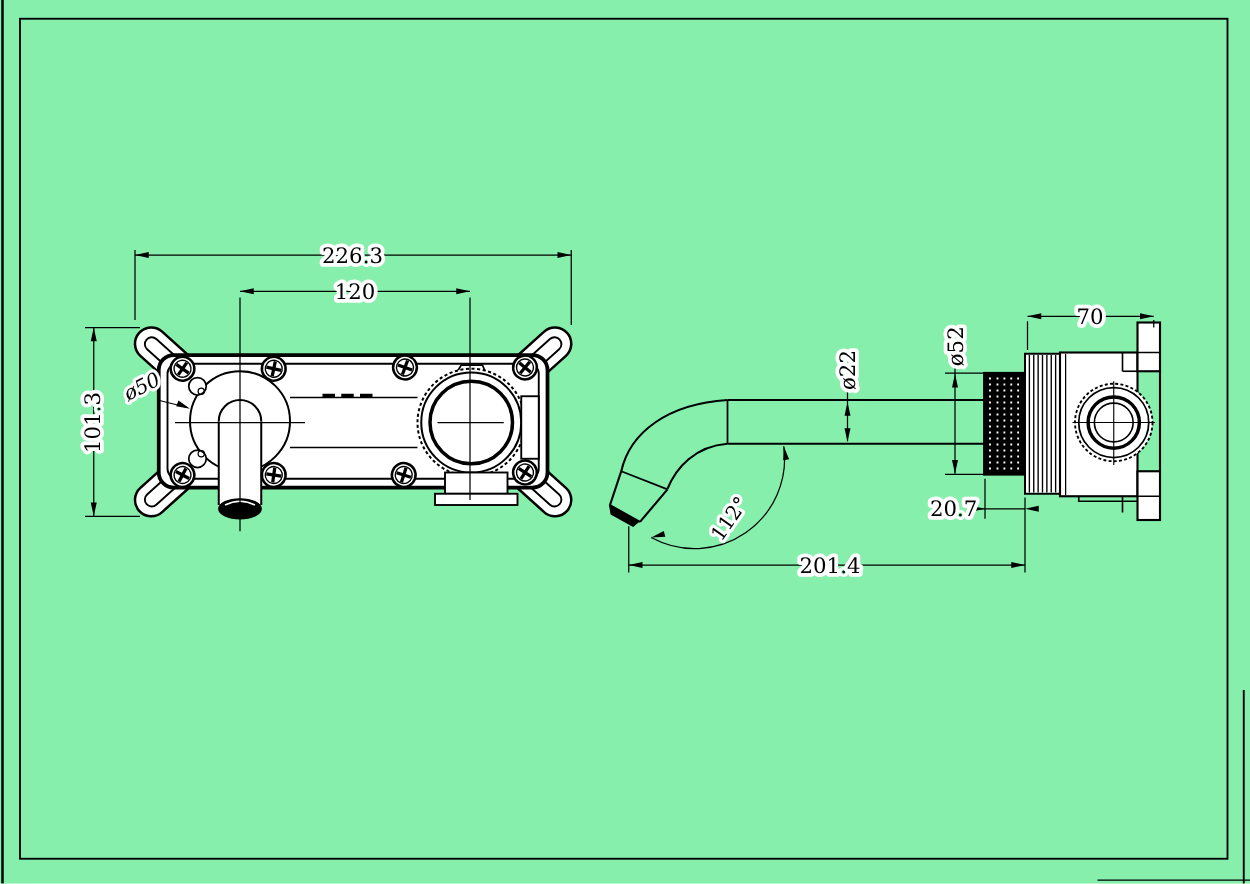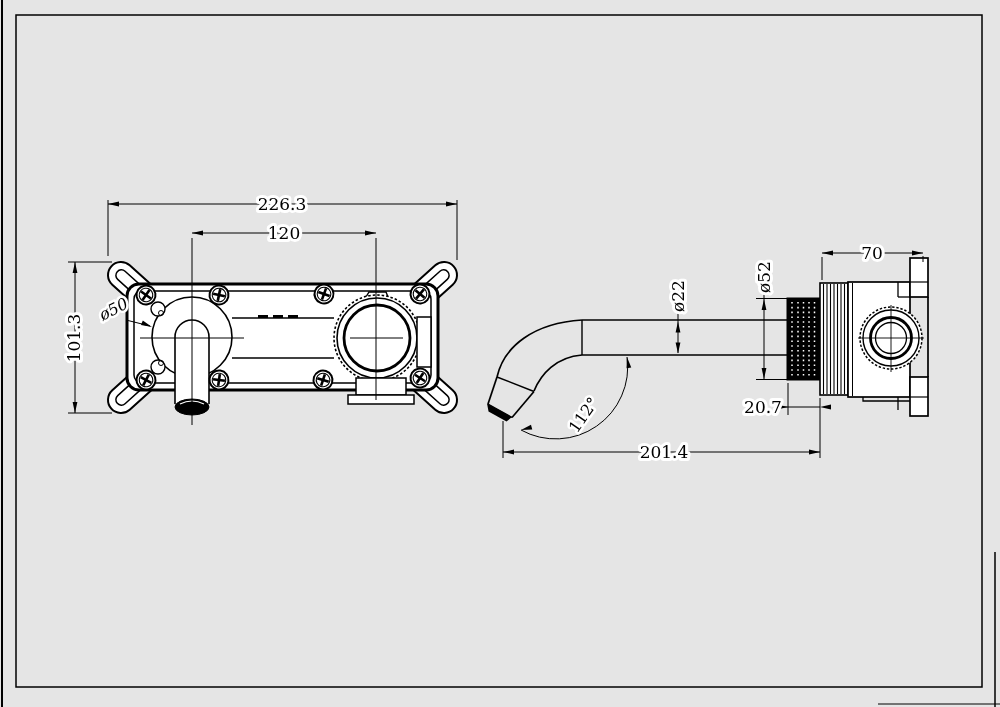--- a/index.html
+++ b/index.html
@@ -1,16 +1,16 @@
 <!DOCTYPE html>
 <html><head>
 <meta charset="utf-8">
 <style>
   html,body{margin:0;padding:0;background:#ffffff;}
-  .sheet{position:relative;width:1000px;height:707px;background:#e5e5e5;overflow:hidden;}
+  .sheet{position:relative;width:1000px;height:707px;background:#86efac;overflow:hidden;}
   svg{display:block;}
   .dim{font-family:"DejaVu Serif", serif;font-size:17px;fill:#000;
        paint-order:stroke;stroke:#ffffff;stroke-width:6px;stroke-linejoin:round;}
   .dim2{font-family:"DejaVu Serif", serif;font-size:16px;fill:#000;
        paint-order:stroke;stroke:#ffffff;stroke-width:5px;stroke-linejoin:round;}
 </style>
 </head>
 <body>
 
 <div class="sheet">

